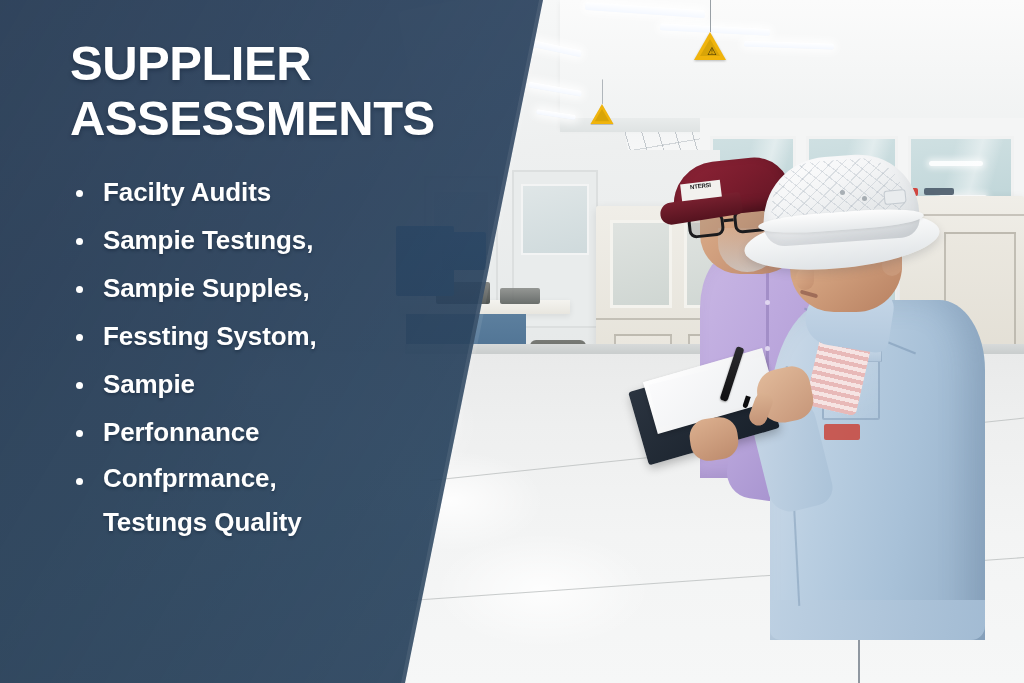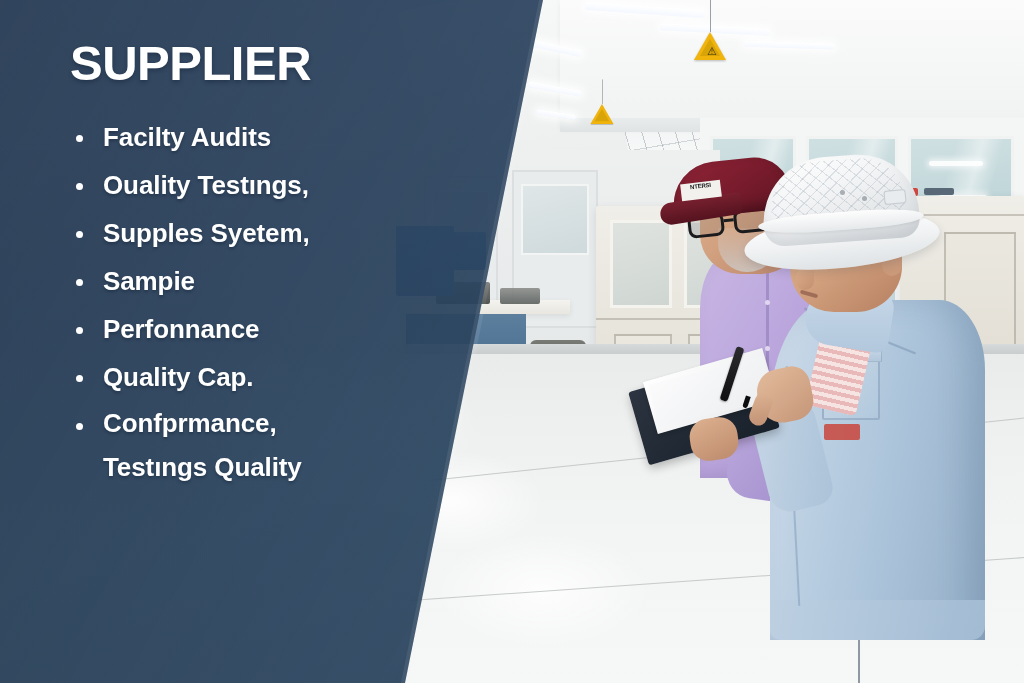--- a/index.html
+++ b/index.html
@@ -715,25 +715,26 @@
     </div>
   </div>
 
   <div class="panel"></div>
   <div class="panel-tint"></div>
   <div class="panel-edge"></div>
 
   <div class="content">
     <h1 class="title">
       <span>SUPPLIER</span>
+      <span class="l2">ASSESSMENTS</span>
     </h1>
     <ul class="bullets">
       <li>Facilty Audits</li>
-      <li>Ouality Testıngs,</li>
-      <li>Supples Syetem,</li>
+      <li>Sampie Testıngs,</li>
+      <li>Sampie Supples,</li>
+      <li>Fessting Systom,</li>
       <li>Sampie</li>
       <li>Perfonnance</li>
-      <li>Quality Cap.</li>
       <li class="wrap">Confprmance, Testıngs Quality</li>
     </ul>
   </div>
 
 </div>
 
 </body></html>

